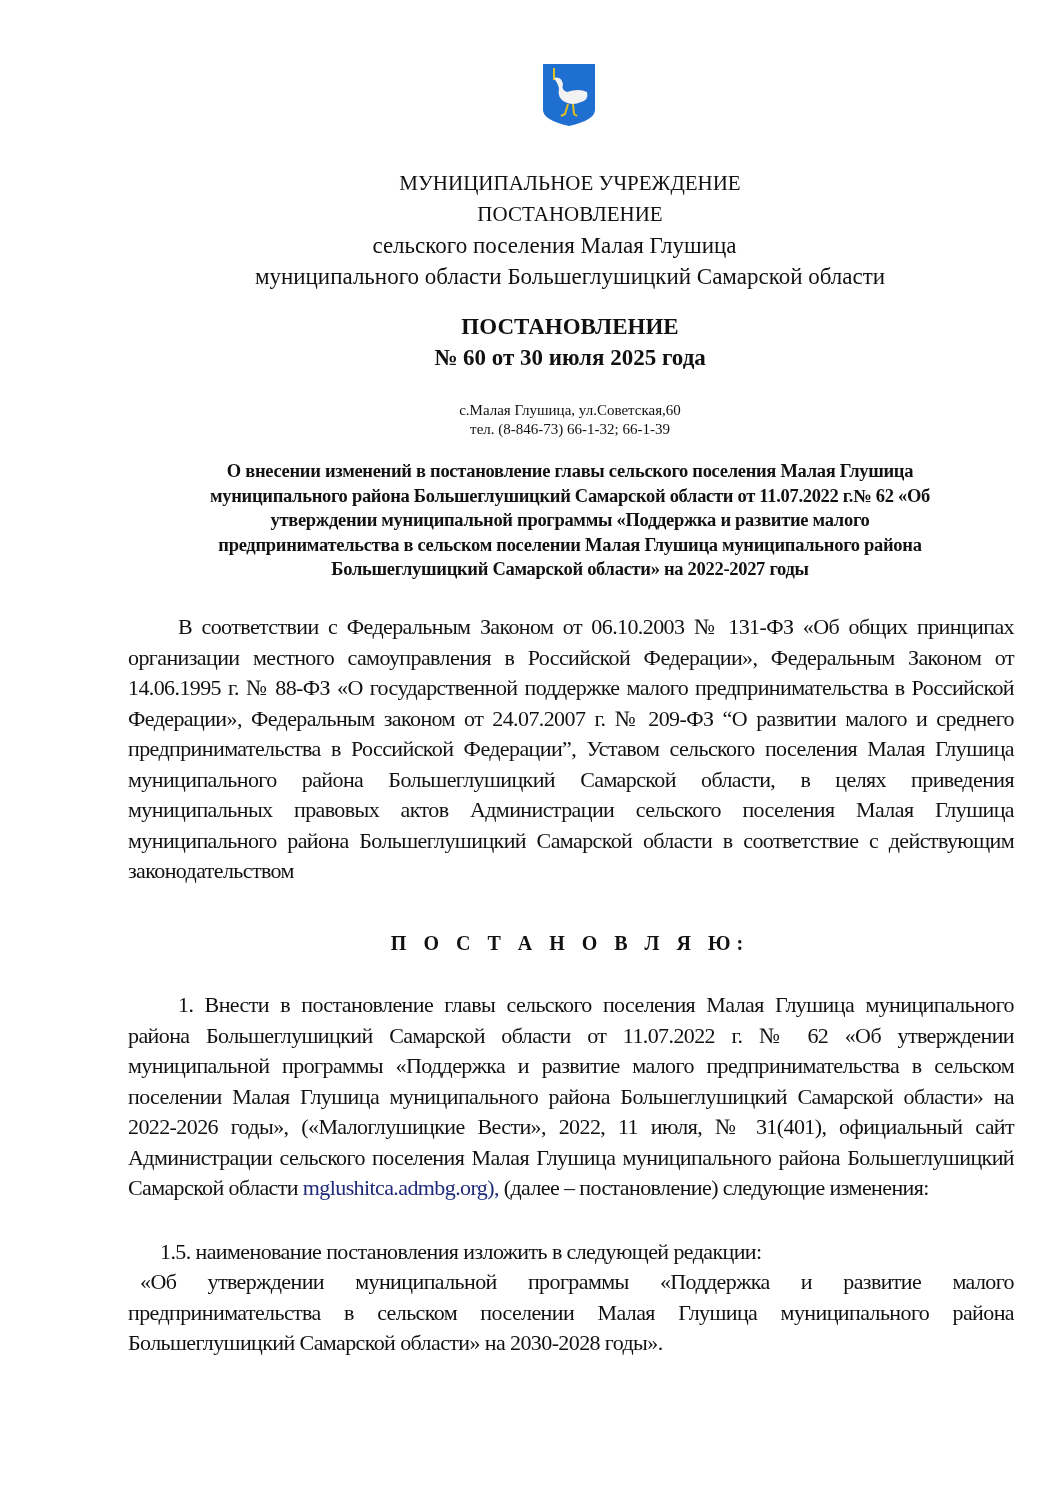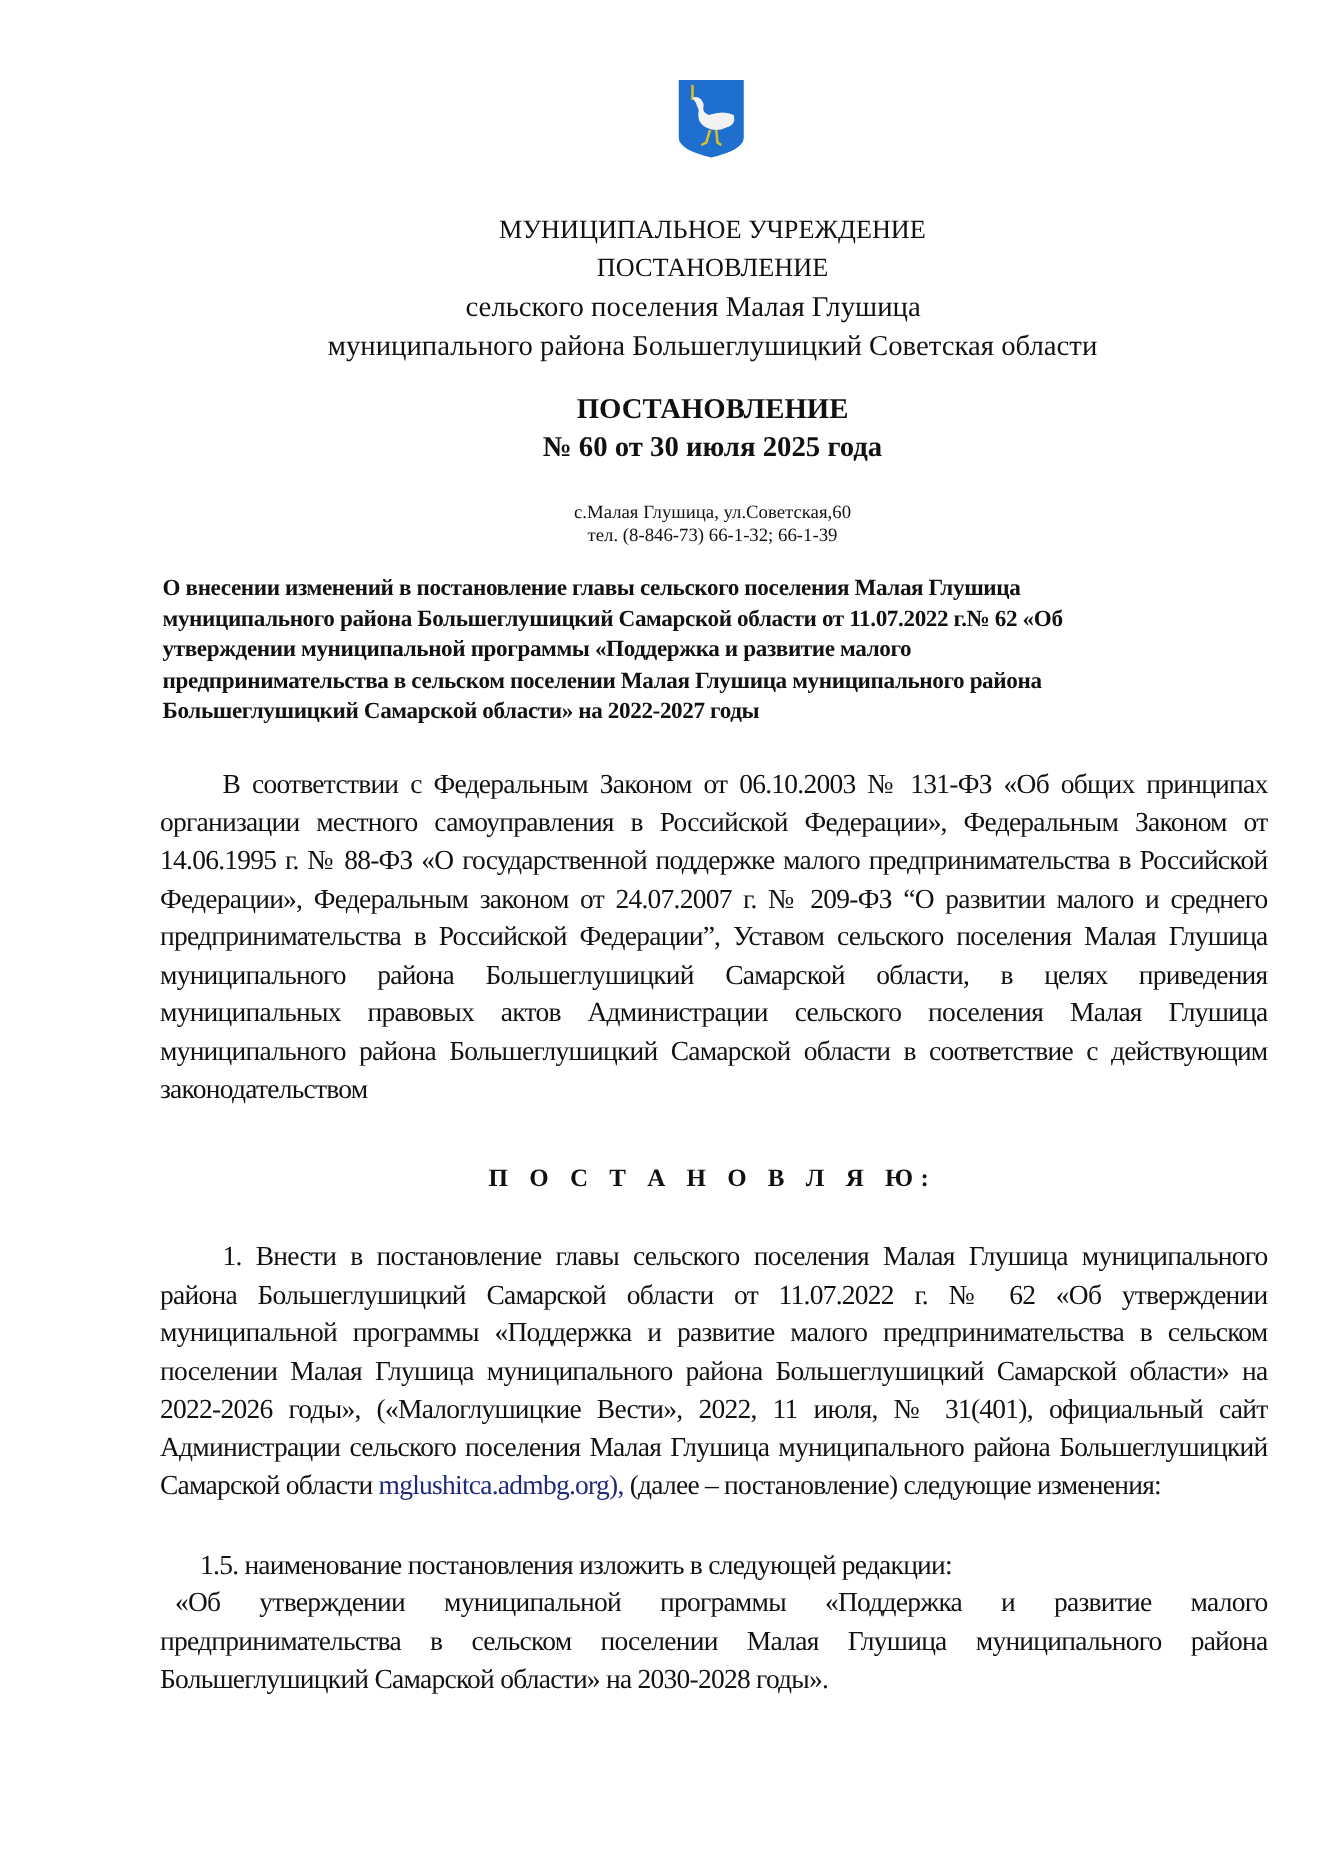--- a/index.html
+++ b/index.html
@@ -4,21 +4,21 @@
 <style>
   html, body { margin: 0; padding: 0; background: #ffffff; }
   body { width: 1058px; height: 1497px; position: relative; overflow: hidden;
          font-family: "Liberation Serif", "DejaVu Serif", serif; color: #111; }
   .crest { position: absolute; left: 541px; top: 62px; width: 56px; height: 66px; }
   .hdr-block { position: absolute; top: 168px; left: 0; width: 1058px; text-align: center; }
   .hdr-block div { font-size: 21px; line-height: 31px; white-space: nowrap; }
   .hdr-block .big { font-size: 23px; line-height: 31px; }
   .title-block { position: absolute; top: 311px; left: 0; width: 1140px; text-align: center; font-weight: bold; font-size: 23px; line-height: 31px; }
   .addr-block { position: absolute; top: 401px; left: 0; width: 1140px; text-align: center; font-size: 15px; line-height: 19px; }
-  .subject { position: absolute; top: 459px; left: 130px; width: 880px; font-weight: bold; font-size: 18.5px; line-height: 24.5px; letter-spacing: -0.3px; }
+  .subject { position: absolute; top: 459px; left: 130px; width: 880px; text-align: center; font-weight: bold; font-size: 18.5px; line-height: 24.5px; letter-spacing: -0.3px; }
   .para { position: absolute; left: 128px; width: 886px; font-size: 22px; line-height: 30.5px; text-align: justify; text-align-last: left; }
   .p1 { top: 612px; text-indent: 50px; letter-spacing: -0.6px; }
   .decree { position: absolute; top: 932px; left: 0; width: 1140px; text-align: center; font-weight: bold; font-size: 20px; letter-spacing: 6px; }
   .p2 { top: 990px; text-indent: 50px; letter-spacing: -0.6px; }
   .link { color: #1f2a7a; }
   .p3 { top: 1237px; text-indent: 32px; letter-spacing: -0.6px; }
   .p4 { top: 1267px; text-indent: 12px; letter-spacing: -0.6px; }
 </style>
 </head>
 <body>
@@ -27,21 +27,21 @@
   <path d="M2 2 H54 V48 Q54 58 28 64 Q2 58 2 48 Z" fill="#1e6fcf"></path>
   <path d="M12 6 L14 6 L14 18 L12 18 Z" fill="#e0c020"></path>
   <path d="M13 16 Q20 14 22 22 Q20 28 26 30 Q38 26 46 30 Q48 38 40 40 Q32 44 24 40 Q16 36 18 26 Q16 20 13 16 Z" fill="#f2f2f2"></path>
   <path d="M27 42 L24 52 L20 54 M32 42 L33 52 L36 54" stroke="#e0c020" stroke-width="2" fill="none"></path>
 </svg>
 
 <div class="hdr-block">
   <div style="padding-left:82px;">МУНИЦИПАЛЬНОЕ  УЧРЕЖДЕНИЕ</div>
   <div style="padding-left:82px;">ПОСТАНОВЛЕНИЕ</div>
   <div class="big" style="padding-left:51px;">сельского поселения Малая Глушица</div>
-  <div class="big" style="padding-left:82px;">муниципального района Большеглушицкий Советская области</div>
+  <div class="big" style="padding-left:82px;">муниципального области Большеглушицкий Самарской области</div>
 </div>
 
 <div class="title-block">
   <div>ПОСТАНОВЛЕНИЕ</div>
   <div>№ 60 от 30 июля 2025 года</div>
 </div>
 
 <div class="addr-block">
   <div>с.Малая Глушица, ул.Советская,60</div>
   <div>тел. (8-846-73) 66-1-32; 66-1-39</div>

